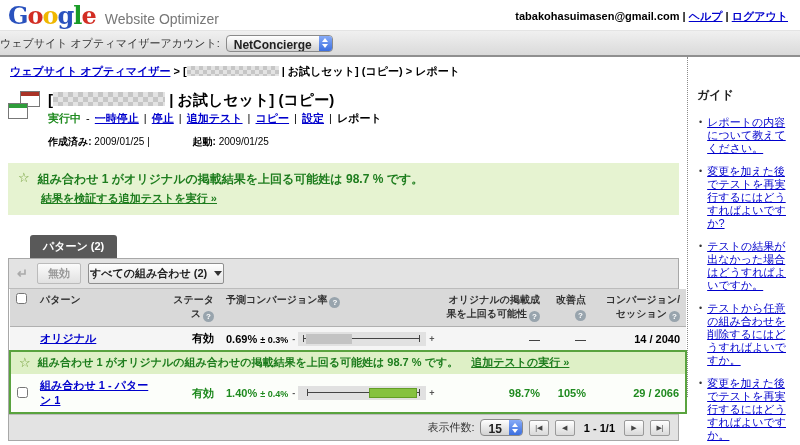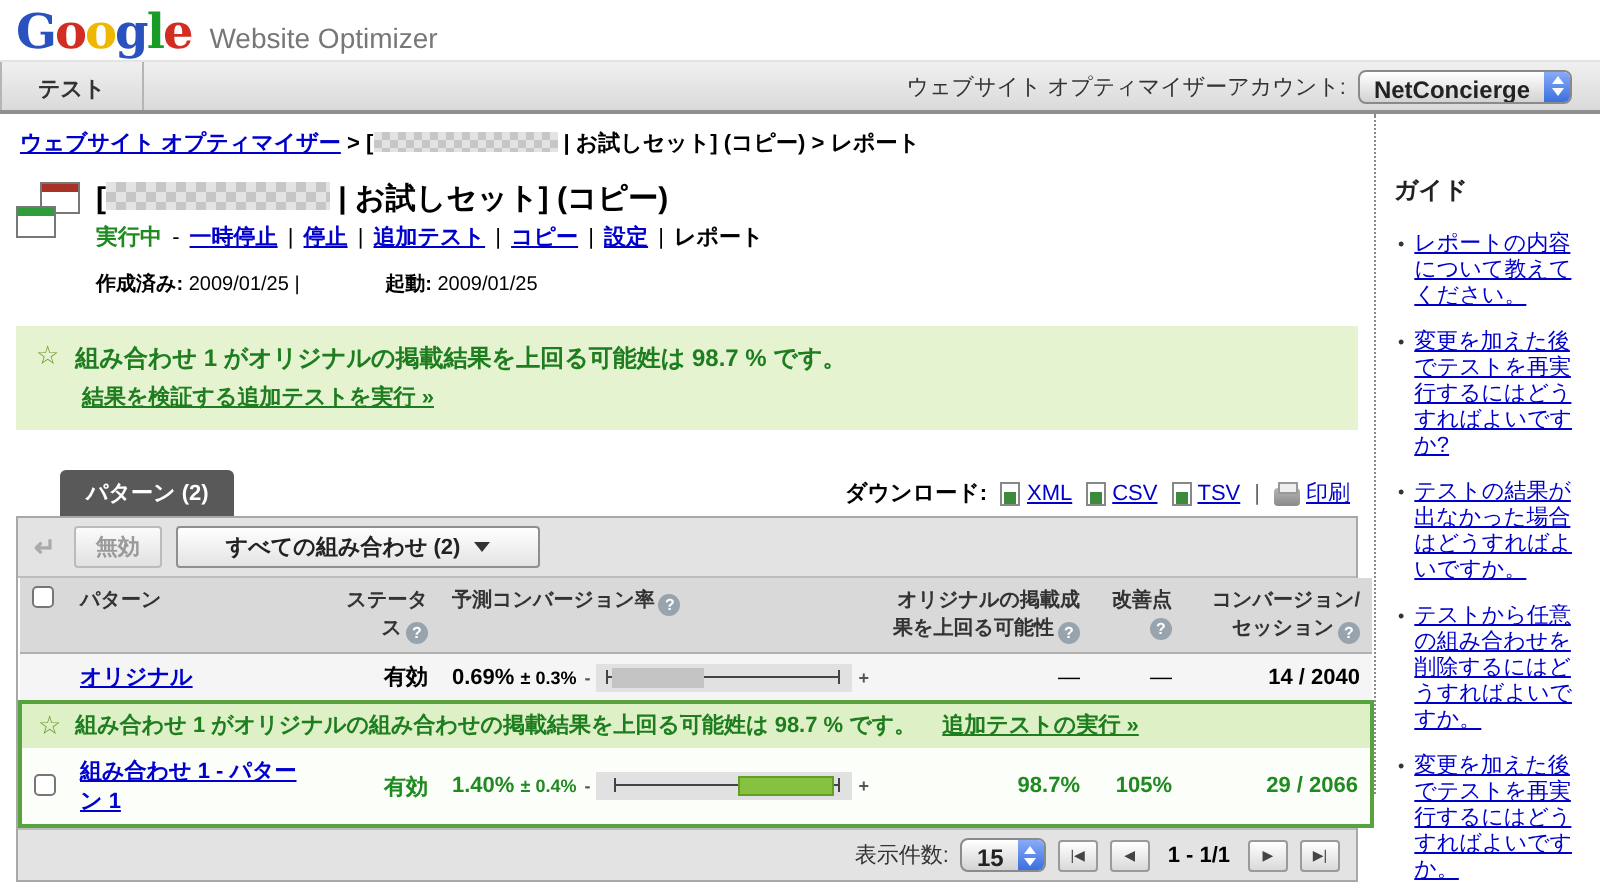--- a/index.html
+++ b/index.html
@@ -75,21 +75,21 @@
   .file-icon { width:10px; height:12px; border:1px solid #888; background:#fff; position:relative; }
   .file-icon::after { content:""; position:absolute; left:1px; top:4px; width:6px; height:6px; background:#3c8a3c; }
   .print-icon { width:13px; height:9px; background:linear-gradient(#b5b5b5,#8b8b8b); border-radius:2px; position:relative; margin-top:3px; }
   .print-icon::before { content:""; position:absolute; left:2px; top:-3px; width:8px; height:4px; background:#eee; border:1px solid #999; }
   .dl-sep { color:#666; }
 
   .table-wrap { border:1px solid #a8a8a8; }
   .toolbar { background:#e3e3e3; padding:4px 6px; display:flex; gap:7px; align-items:center; border-bottom:1px solid #bcbcbc; }
   .apply-arrow { color:#aaa; font-size:13px; font-weight:bold; padding:0 2px; }
   .btn-disabled { border:1px solid #bbb; background:linear-gradient(#fbfbfb,#e1e1e1); color:#9a9a9a; font-weight:bold; padding:2px 10px; border-radius:2px; font-size:11px; }
-  .btn-dropdown { border:1px solid #8f8f8f; background:linear-gradient(#fff,#e3e3e3); color:#222; font-weight:bold; padding:2px 24px; border-radius:2px; font-size:11px; display:inline-flex; align-items:center; gap:7px; cursor:pointer; }
+  .btn-dropdown { border:1px solid #8f8f8f; background:linear-gradient(#fff,#e3e3e3); color:#222; font-weight:bold; padding:2px 1px; border-radius:2px; font-size:11px; display:inline-flex; align-items:center; gap:7px; cursor:pointer; }
   .caret-down { width:0; height:0; border-left:4px solid transparent; border-right:4px solid transparent; border-top:5px solid #333; }
 
   table.report { width:100%; border-collapse:collapse; table-layout:fixed; font-size:11px; }
   table.report th { background:#d9d9d9; font-size:10px; color:#333; padding:4px 6px; border-bottom:1px solid #b0b0b0; vertical-align:top; font-weight:bold; }
   th.rate-col { background:#c7c7c7; text-align:left; }
   th.al { text-align:left; } th.ar { text-align:right; }
   .help { display:inline-flex; width:11px; height:11px; border-radius:50%; background:#98a4ad; color:#fff;
     font-size:8px; font-weight:bold; align-items:center; justify-content:center; vertical-align:-2px; margin-left:2px; cursor:pointer; }
   table.report td { padding:4px 6px; }
   tr.row-orig td { background:#f5f5f5; border-bottom:1px solid #cfcfcf; }
@@ -133,24 +133,30 @@
   .guide-list a { font-size:11px; line-height:13px; display:block; }
 </style>
 </head>
 <body>
 
 <div class="header">
   <div class="logo-area">
     <div class="logo"><span class="lc-b">G</span><span class="lc-r">o</span><span class="lc-y">o</span><span class="lc-b">g</span><span class="lc-g">l</span><span class="lc-r">e</span></div>
     <span class="product">Website Optimizer</span>
   </div>
+  <div class="user-links">
+    <span>tabakohasuimasen@gmail.com</span>
+    <span>|</span>
+    <a>ヘルプ</a>
+    <span>|</span>
+    <a>ログアウト</a>
+  </div>
 </div>
 
 <div class="tabstrip">
-  <div class="tab-test">テスト</div>
   <div class="account-area">
     <span>ウェブサイト オプティマイザーアカウント:</span>
     <span class="mac-select">
       <span class="val">NetConcierge</span>
       <span class="stepper">
           <span class="tri-up"></span>
           <span class="tri-down"></span>
         </span>
     </span>
   </div>
@@ -205,40 +211,20 @@
         <span class="banner-text">組み合わせ 1 がオリジナルの掲載結果を上回る可能姓は 98.7 % です。</span>
       </div>
       <div class="banner-link-line">
         <a>結果を検証する追加テストを実行 »</a>
       </div>
     </div>
 
     <div class="panel">
       <div class="panel-tabs-row">
         <div class="panel-tab">パターン (2)</div>
-        <div class="download">
-          <b>ダウンロード:</b>
-          <span class="dl-item">
-              <span class="file-icon"></span>
-              <a>XML</a>
-            </span>
-          <span class="dl-item">
-              <span class="file-icon"></span>
-              <a>CSV</a>
-            </span>
-          <span class="dl-item">
-              <span class="file-icon"></span>
-              <a>TSV</a>
-            </span>
-          <span class="dl-sep">|</span>
-          <span class="dl-item">
-              <span class="print-icon"></span>
-              <a>印刷</a>
-            </span>
-        </div>
       </div>
 
       <div class="table-wrap">
 
         <div class="toolbar">
           <span class="apply-arrow">↵</span>
           <button class="btn-disabled">無効</button>
           <span class="btn-dropdown">
             <span>すべての組み合わせ (2)</span>
             <span class="caret-down"></span>

